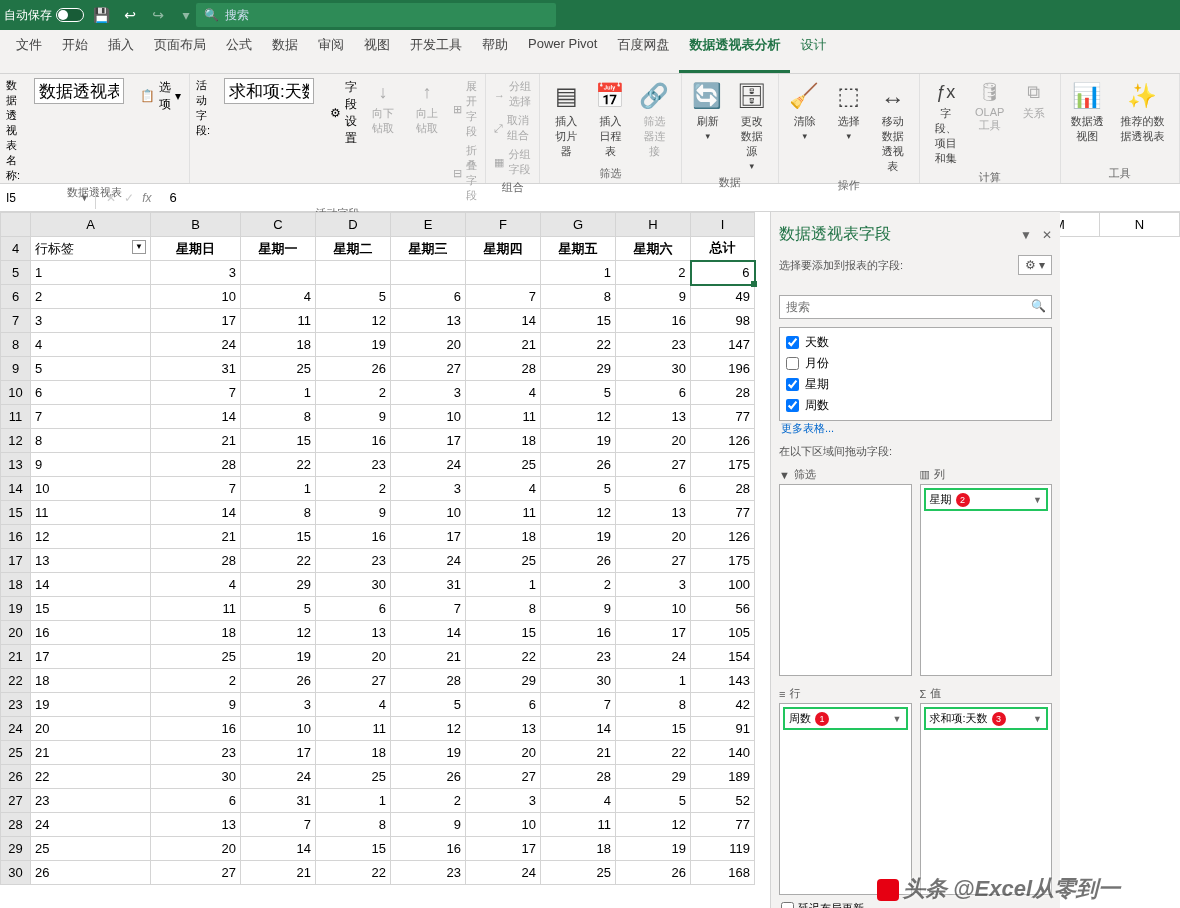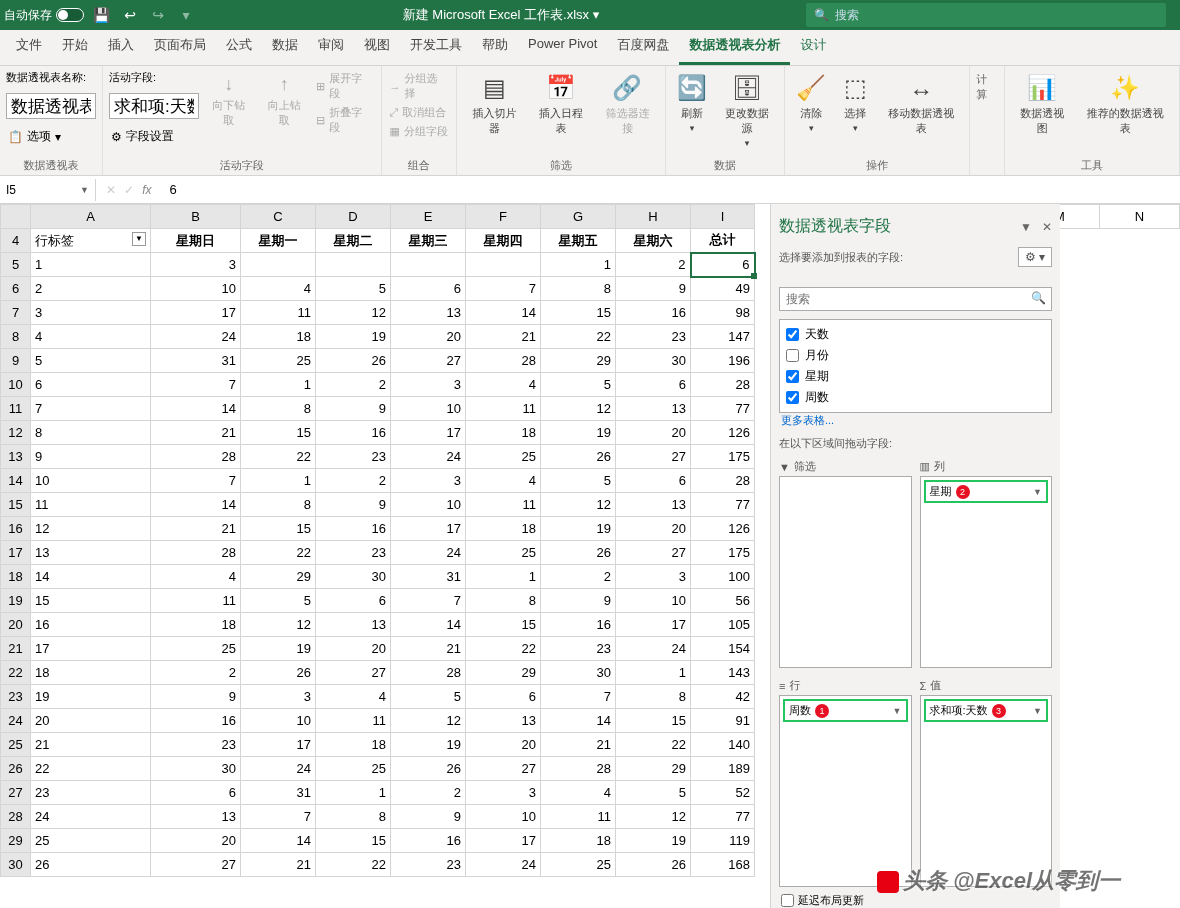--- a/index.html
+++ b/index.html
@@ -7,35 +7,35 @@
 .title-bar { background: #217346; height: 30px; display: flex; align-items: center; color: #fff; padding: 0 4px; }
 .title-bar .left { display: flex; align-items: center; gap: 8px; }
 .title-bar .autosave { font-size: 12px; display: flex; align-items: center; gap: 4px; }
 .toggle { width: 28px; height: 14px; background: #185c37; border-radius: 7px; position: relative; border: 1px solid #fff; }
 .toggle::after { content: ""; position: absolute; width: 10px; height: 10px; background: #fff; border-radius: 50%; left: 1px; top: 1px; }
 .qat-btn { width: 20px; height: 20px; display: flex; align-items: center; justify-content: center; color: #fff; font-size: 14px; }
 .title-bar .center { flex: 1; text-align: center; font-size: 13px; }
 .title-bar .search { width: 360px; background: #2e8b57; height: 24px; display: flex; align-items: center; padding: 0 8px; gap: 6px; border-radius: 2px; margin-right: 10px; }
 .title-bar .search input { background: transparent; border: none; color: #fff; outline: none; flex: 1; font-size: 12px; }
 .title-bar .search input::placeholder { color: #cde; }
-.tabs { background: #f3f2f1; display: flex; border-bottom: 1px solid #d4d4d4; height: 36px; padding-left: 6px; }
+.tabs { background: #f3f2f1; display: flex; border-bottom: 1px solid #d4d4d4; height: 44px; padding-left: 6px; }
 .tab { padding: 6px 10px; font-size: 13px; color: #444; cursor: pointer; }
 .tab.active { color: #217346; border-bottom: 3px solid #217346; font-weight: bold; }
 .tab.context { color: #217346; }
 .ribbon { background: #f3f2f1; display: flex; height: 110px; border-bottom: 1px solid #d4d4d4; }
 .ribbon-group { border-right: 1px solid #e0e0e0; padding: 4px 6px 0; display: flex; flex-direction: column; align-items: center; justify-content: space-between; }
 .ribbon-group .content { display: flex; gap: 4px; align-items: flex-start; }
 .ribbon-group .label { font-size: 11px; color: #666; padding: 2px 0; }
 .ribbon-btn { display: flex; flex-direction: column; align-items: center; padding: 2px 4px; font-size: 11px; color: #444; gap: 2px; text-align: center; min-width: 40px; }
 .ribbon-btn.disabled { color: #aaa; }
 .ribbon-btn .ico { width: 24px; height: 24px; display: flex; align-items: center; justify-content: center; font-size: 18px; }
 .ribbon-btn.large .ico { width: 32px; height: 32px; font-size: 24px; }
 .ribbon-small-col { display: flex; flex-direction: column; gap: 2px; font-size: 11px; }
 .ribbon-small-row { display: flex; align-items: center; gap: 4px; padding: 1px 2px; }
-.pv-name-box { display: flex; flex-direction: column; gap: 8px; align-items: flex-start; }
+.pv-name-box { display: flex; gap: 14px; align-items: flex-start; }
 .pv-input { border: 1px solid #ababab; background: #fff; padding: 2px 4px; width: 90px; font-size: 17px; }
 .formula-bar { display: flex; align-items: center; border-bottom: 1px solid #d4d4d4; height: 28px; background: #fff; }
 .name-box { width: 96px; border-right: 1px solid #d4d4d4; padding: 4px 6px; display: flex; align-items: center; justify-content: space-between; }
 .name-box .dd { color: #666; font-size: 9px; }
 .fx-btns { display: flex; gap: 8px; padding: 0 10px; color: #888; align-items: center; }
 .fx-btns span { cursor: pointer; }
 .formula-input { flex: 1; padding: 0 8px; font-size: 13px; }
 .grid-area { display: flex; height: calc(908px - 30px - 28px - 110px - 28px); position: relative; }
 .sheet { flex: 1; overflow: hidden; position: relative; }
 table { border-collapse: collapse; table-layout: fixed; }
@@ -79,21 +79,20 @@
   <div class="left">
     <span class="autosave">
       <span>自动保存</span>
       <span class="toggle"></span>
     </span>
     <span class="qat-btn">💾</span>
     <span class="qat-btn">↩</span>
     <span class="qat-btn" style="opacity:.5">↪</span>
     <span class="qat-btn" style="opacity:.5">▾</span>
   </div>
-  <div class="center"><span>新建 Microsoft Excel 工作表.xlsx</span> ▾</div>
   <div class="search">
     <span>🔍</span>
     <input placeholder="搜索" style="">
   </div>
 </div>
 
 <div class="tabs" id="tabs">
     <div class="tab">文件</div>
     <div class="tab">开始</div>
     <div class="tab">插入</div>
@@ -204,20 +203,34 @@
         </div>
       <div class="ribbon-btn large">
           <span class="ico">↔</span>
           <span>移动数据透视表</span>
         </div>
     </div>
     <div class="label">操作</div>
   </div>
 
   <div class="ribbon-group">
+    <div class="content">
+      <div class="ribbon-btn">
+          <span class="ico">ƒx</span>
+          <span>字段、项目和集</span>
+        </div>
+      <div class="ribbon-btn disabled">
+          <span class="ico">🛢</span>
+          <span>OLAP 工具</span>
+        </div>
+      <div class="ribbon-btn disabled">
+          <span class="ico">⧉</span>
+          <span>关系</span>
+        </div>
+    </div>
     <div class="label">计算</div>
   </div>
 
   <div class="ribbon-group">
     <div class="content">
       <div class="ribbon-btn large">
           <span class="ico">📊</span>
           <span>数据透视图</span>
         </div>
       <div class="ribbon-btn large">

